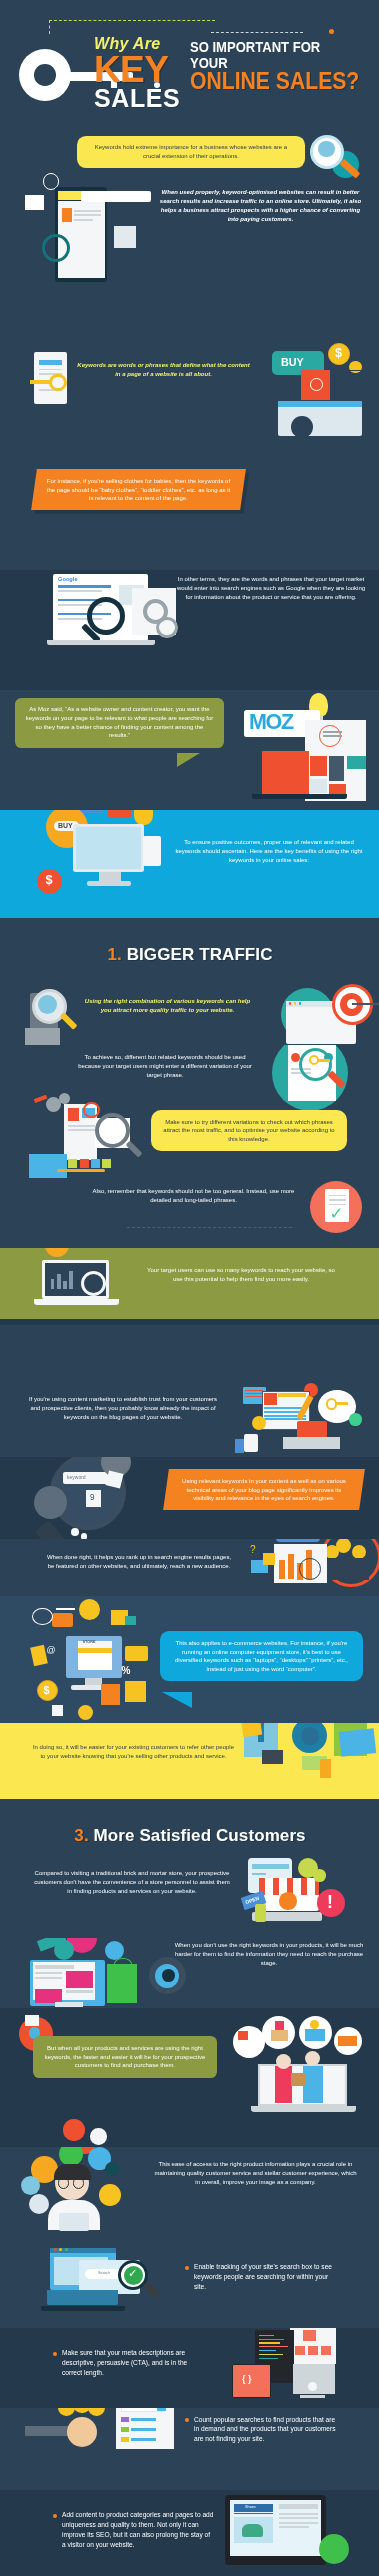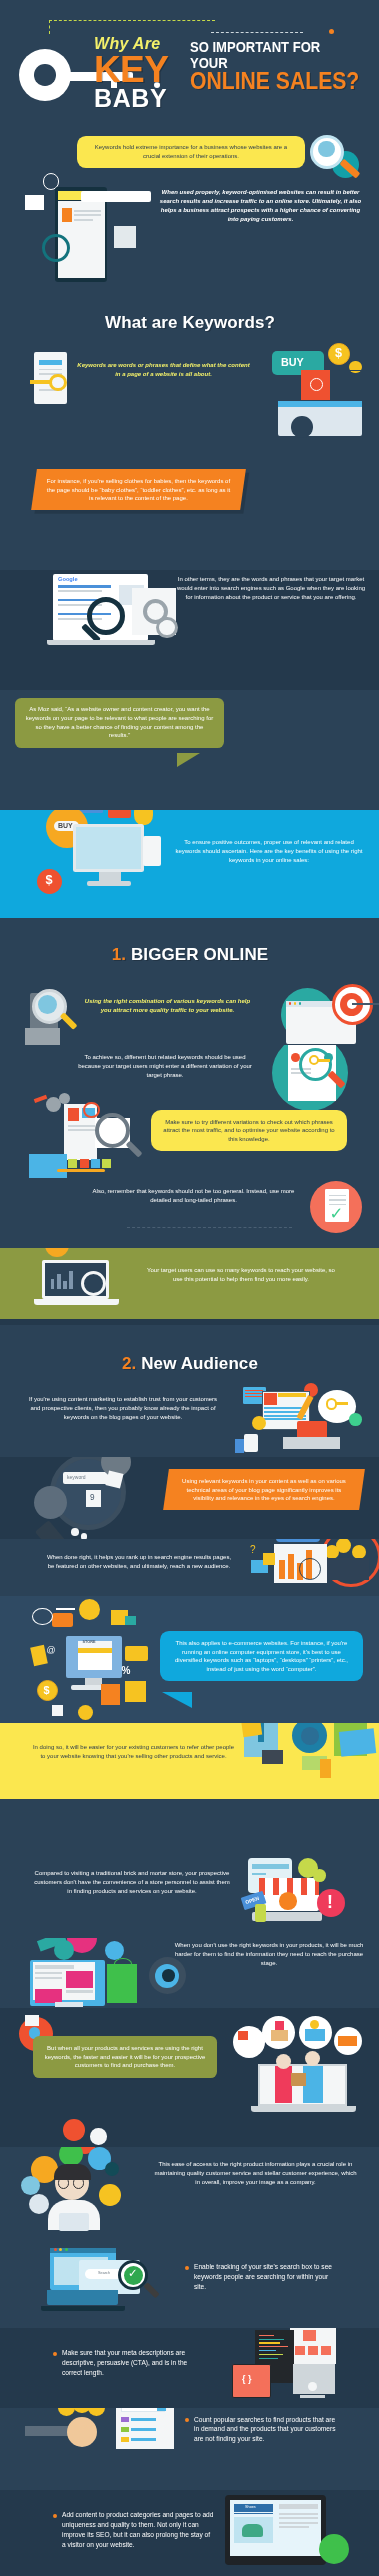--- a/index.html
+++ b/index.html
@@ -144,21 +144,21 @@
       <div class="ring"></div>
         <div class="ring-hole"></div>
       <div class="shaft"></div>
         <div class="tooth"></div>
     </div>
 
     <div class="title-block">
       <div class="left-stack">
         <div class="t-why">Why Are</div>
         <div class="t-key">KEY</div>
-        <div class="t-words">BABY</div>
+        <div class="t-words">SALES</div>
       </div>
       <div class="right-stack">
         <div class="t-so">SO IMPORTANT FOR YOUR</div>
         <div class="t-online">ONLINE SALES?</div>
       </div>
     </div>
   </div>
 
   <div class="band bg-navy" style="height:177px">
 
@@ -183,21 +183,20 @@
       <div class="sq" style="left:49px; top:46px; width:19px; height:1.9px; background:#cfd6da;"></div>
       <div class="sq" style="left:56px; top:17.7px; width:70px; height:11.4px; background:#fff; border-radius:1.9px;"></div>
       <div class="circ" style="left:16.5px; top:61px; width:28px; height:28px; border:3.2px solid #13737d;"></div>
       <div class="sq" style="left:89px; top:53px; width:21.5px; height:21.5px; background:#e3e9ec;"></div>
     </div>
 
     <div class="plain-text italic" style="left:156px; top:61px; width:209px;">When used properly, keyword-optimised websites can result in better search results and increase traffic to an online store. Ultimately, it also helps a business attract prospects with a higher chance of converting into paying customers.</div>
   </div>
 
   <div class="band bg-navy" style="height:152px">
-    <div class="sec-title" style="top:8.9px;">What are Keywords?</div>
 
     <div class="art" style="left:29px; top:48px; width:44px; height:53px;">
       <div class="sq" style="left:5px; top:0; width:33px; height:52px; background:#f4f6f7; border-radius:1.9px;"></div>
       <div class="sq" style="left:10px; top:7.6px; width:23px; height:5px; background:#4bb4e6;"></div>
       <div class="sq" style="left:10px; top:16.5px; width:23px; height:1.9px; background:#cfd6da;"></div>
       <div class="sq" style="left:10px; top:21px; width:23px; height:1.9px; background:#cfd6da;"></div>
       <div class="sq" style="left:10px; top:37px; width:23px; height:1.9px; background:#cfd6da;"></div>
       <div class="circ" style="left:20px; top:21.5px; width:17.7px; height:17.7px; border:3.2px solid #f6c321; background:transparent;"></div>
       <div class="sq" style="left:1.3px; top:28px; width:21.5px; height:4.4px; background:#f6c321;"></div>
     </div>
@@ -245,20 +244,37 @@
       <div class="circ" style="left:118px; top:43px; width:21.5px; height:21.5px; border:3.8px solid #9aa4ab;"></div>
     </div>
     <div class="plain-text" style="left:176px; top:5px; width:190px;">In other terms, they are the words and phrases that your target market would enter into search engines such as Google when they are looking for information about the product or service that you are offering.</div>
   </div>
 
   <div class="band bg-navy" style="height:120px">
     <div class="callout olive" style="left:15px; top:7.6px; width:209px; text-align:center;">As Moz said, “As a website owner and content creator, you want the keywords on your page to be relevant to what people are searching for so they have a better chance of finding your content among the results.”</div>
     <div style="position:absolute; left:177px; top:63px; width:0; height:0;
                 border-left:23px solid #8c9a42; border-bottom:14px solid transparent;"></div>
 
+    <div class="art" style="left:244px; top:0px; width:135px; height:114px;">
+      <div class="circ" style="left:65px; top:2.5px; width:19px; height:24px; background:#fbe74f; border-radius:50% 50% 40% 40%;"></div>
+      <div class="sq" style="left:70px; top:25px; width:8.9px; height:5px; background:#cfd6da;"></div>
+      <div class="sq" style="left:0px; top:20px; width:76px; height:26.6px; background:#fff; border-radius:2.5px;"></div>
+      <div style="position:absolute; left:5px; top:20px; font-size:21.5px; font-weight:bold; color:#2aa9e0; letter-spacing:-1.3px;">MOZ</div>
+      <div class="sq" style="left:61px; top:30px; width:61px; height:81px; background:#f4f6f7;"></div>
+      <div class="circ" style="left:75px; top:35px; width:21.5px; height:21.5px; border:1.3px solid #ef5130;"></div>
+      <div class="sq" style="left:79px; top:41px; width:19px; height:1.9px; background:#9aa4ab;"></div>
+      <div class="sq" style="left:79px; top:45px; width:19px; height:1.9px; background:#9aa4ab;"></div>
+      <div class="sq" style="left:17.7px; top:61px; width:47px; height:46px; background:#ef5130;"></div>
+      <div class="sq" style="left:66px; top:66px; width:16.5px; height:20px; background:#ef5130;"></div>
+      <div class="sq" style="left:85px; top:66px; width:15px; height:25px; background:#44586b;"></div>
+      <div class="sq" style="left:103px; top:66px; width:19px; height:12.7px; background:#2aa9a2;"></div>
+      <div class="sq" style="left:66px; top:89px; width:16.5px; height:14px; background:#dde7ee;"></div>
+      <div class="sq" style="left:85px; top:94px; width:16.5px; height:11.4px; background:#ef5130;"></div>
+      <div class="sq" style="left:7.6px; top:104px; width:95px; height:5px; background:#15313f; border-radius:0 0 2.5px 2.5px;"></div>
+    </div>
   </div>
 
   <div class="band bg-blue" style="height:108px">
     <div class="art" style="left:19px; top:-12.7px; width:152px; height:114px;">
       <div class="sq" style="left:61px; top:-1.3px; width:23px; height:16.5px; background:#4a90d9; border-radius:1.3px;"></div>
       <div class="sq" style="left:89px; top:-6.3px; width:23px; height:26.6px; background:#ef5130; border-radius:1.9px;"></div>
 
       <div class="circ" style="left:115px; top:2.5px; width:19px; height:25px; background:#f6c321; border-radius:50% 50% 40% 40%;"></div>
       <div class="circ" style="left:26.6px; top:8.9px; width:42px; height:42px; background:#f6a821;"></div>
       <div class="sq" style="left:35px; top:24px; width:25px; height:10px; background:#f4f6f7; border-radius:5px;"></div>
@@ -269,21 +285,21 @@
       <div class="sq" style="left:124px; top:39px; width:17.7px; height:30px; background:#f4f6f7; border-radius:1.9px;"></div>
       <div class="circ" style="left:17.7px; top:72px; width:25px; height:25px; background:#ef5130;"></div>
       <div style="position:absolute; left:26.6px; top:76px; font-size:12.7px; font-weight:bold; color:#fff;">$</div>
     </div>
     <div class="plain-text" style="left:171px; top:28px; width:196px;">To ensure positive outcomes, proper use of relevant and related keywords should ascertain. Here are the key benefits of using the right keywords in your online sales:</div>
   </div>
 
   <div class="band bg-navy" style="height:127px">
     <div class="sec-title" style="top:26.6px;">
       <span class="num">1.</span>
-      <span>BIGGER ONLINE</span>
+      <span>BIGGER TRAFFIC</span>
     </div>
 
     <div class="art" style="left:21.5px; top:71px; width:70px; height:57px;">
       <div class="sq" style="left:8.9px; top:3.8px; width:28px; height:44px; background:#6d7a85; border-radius:1.9px;"></div>
       <div class="circ" style="left:10px; top:0px; width:35px; height:35px; background:#e3e9ec; border:3.8px solid #cfd6da;"></div>
       <div class="circ" style="left:16.5px; top:6.3px; width:19px; height:19px; background:#7fc6e0;"></div>
       <div class="sq" style="left:37px; top:29px; width:19px; height:6.3px; background:#f6c321; transform:rotate(45deg); border-radius:1.9px;"></div>
       <div class="sq" style="left:3.8px; top:39px; width:35px; height:19px; background:#9aa4ab;"></div>
     </div>
 
@@ -368,24 +384,20 @@
       <div class="sq" style="left:35px; top:53px; width:3.8px; height:17.7px; background:#7f96ad;"></div>
       <div class="circ" style="left:47px; top:53px; width:25px; height:25px; border:3.2px solid #f4f6f7; background:transparent;"></div>
       <div class="sq" style="left:0px; top:81px; width:85px; height:5.7px; background:#f4f6f7; border-radius:0 0 3.2px 3.2px;"></div>
     </div>
     <div class="plain-text" style="left:146px; top:17.7px; width:190px;">Your target users can use so many keywords to reach your website, so use this potential to help them find you more easily.</div>
   </div>
 
   <div class="band bg-navy-dk" style="height:6.3px"></div>
 
   <div class="band bg-navy" style="height:132px">
-    <div class="sec-title" style="top:29px;">
-      <span class="num">2.</span>
-      <span>New Audience</span>
-    </div>
 
     <div class="plain-text" style="left:28px; top:70px; width:190px;">If you're using content marketing to establish trust from your customers and prospective clients, then you probably know already the impact of keywords on the blog pages of your website.</div>
 
     <div class="art" style="left:234px; top:58px; width:146px; height:76px;">
       <div class="circ" style="left:70px; top:0px; width:14px; height:14px; background:#ef5130; border-radius:50% 50% 50% 50%;"></div>
       <div class="sq" style="left:8.9px; top:3.8px; width:23px; height:16.5px; background:#4bb4e6; border-radius:1.3px;"></div>
       <div class="sq" style="left:11.4px; top:6.3px; width:17.7px; height:1.3px; background:#ef5130;"></div>
       <div class="sq" style="left:11.4px; top:9.5px; width:17.7px; height:1.3px; background:#ef5130;"></div>
       <div class="sq" style="left:11.4px; top:12.7px; width:17.7px; height:1.3px; background:#ef5130;"></div>
       <div class="sq" style="left:28px; top:7.6px; width:48px; height:39px; background:#f4f6f7; border:1.9px solid #44586b;"></div>
@@ -494,20 +506,24 @@
 
       <div class="sq" style="left:90px; top:35px; width:33px; height:37px; background:#8ec63f;"></div>
       <div class="sq" style="left:96px; top:46px; width:35px; height:25px; background:#4bb4e6; transform:rotate(-6deg);"></div>
       <div class="sq" style="left:58px; top:72px; width:25px; height:14px; background:#b5d96a;"></div>
       <div class="sq" style="left:76px; top:75px; width:11.4px; height:19px; background:#f6a821;"></div>
       <div class="sq" style="left:17.7px; top:66px; width:21.5px; height:14px; background:#3d4753;"></div>
     </div>
   </div>
 
   <div class="band bg-navy" style="height:139px">
+    <div class="sec-title" style="top:26.6px;">
+      <span class="num">3.</span>
+      <span>More Satisfied Customers</span>
+    </div>
 
     <div class="plain-text" style="left:34px; top:70px; width:196px;">Compared to visiting a traditional brick and mortar store, your prospective customers don't have the convenience of a store personnel to assist them in finding products and services on your website.</div>
 
     <div class="art" style="left:242px; top:56px; width:133px; height:82px;">
       <div class="sq" style="left:6.3px; top:2.5px; width:44px; height:35px; background:#e3f1f6; border-radius:3.8px;"></div>
       <div class="sq" style="left:10px; top:8.9px; width:37px; height:5px; background:#7fc6e0;"></div>
       <div class="sq" style="left:10px; top:17.7px; width:14px; height:2.5px; background:#7fc6e0;"></div>
       <div class="circ" style="left:56px; top:2.5px; width:20px; height:20px; background:#c5d94a;"></div>
       <div class="sq" style="left:16.5px; top:23px; width:60px; height:33px; background:#fff; border-radius:2.5px;"></div>
       <div class="sq" style="left:16.5px; top:23px; width:60px; height:16.5px; background:#ef4f36;"></div>

